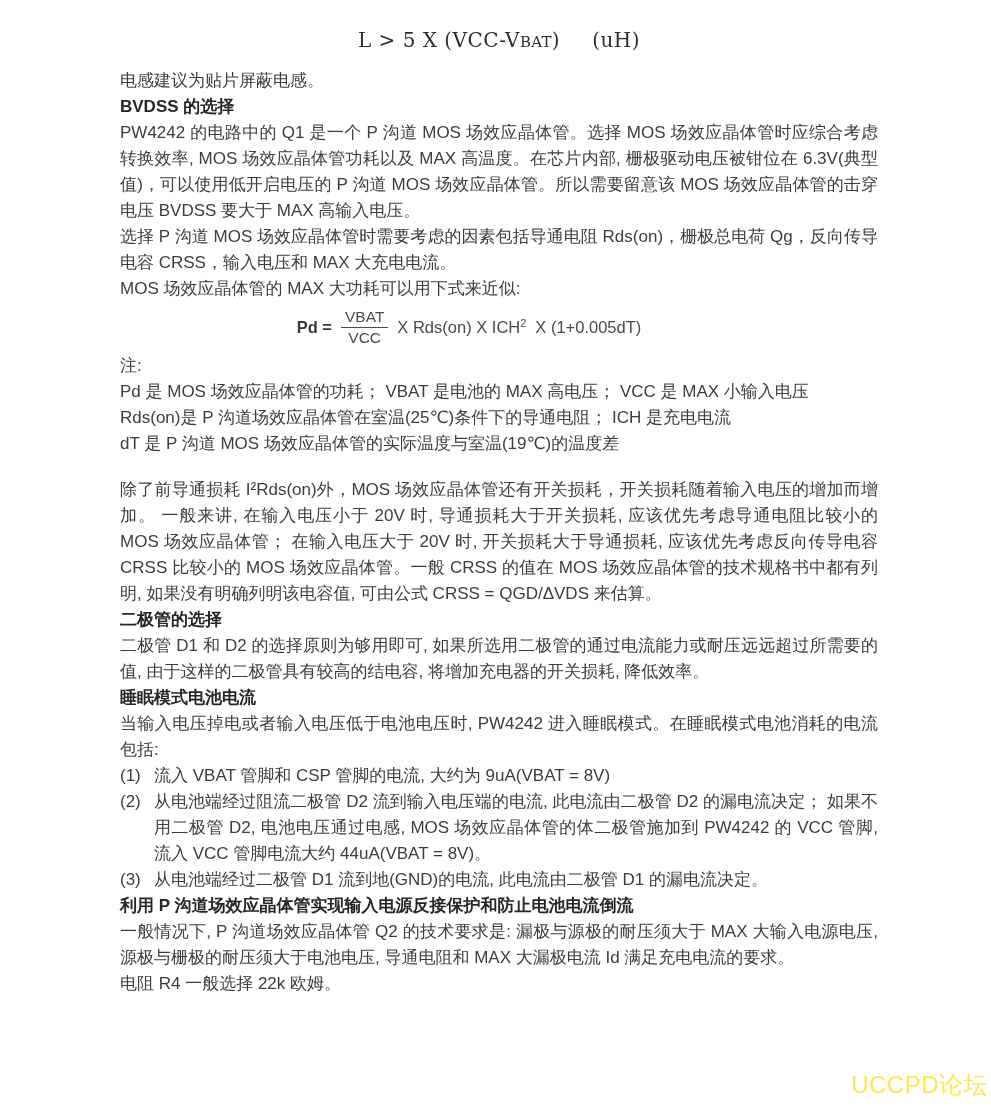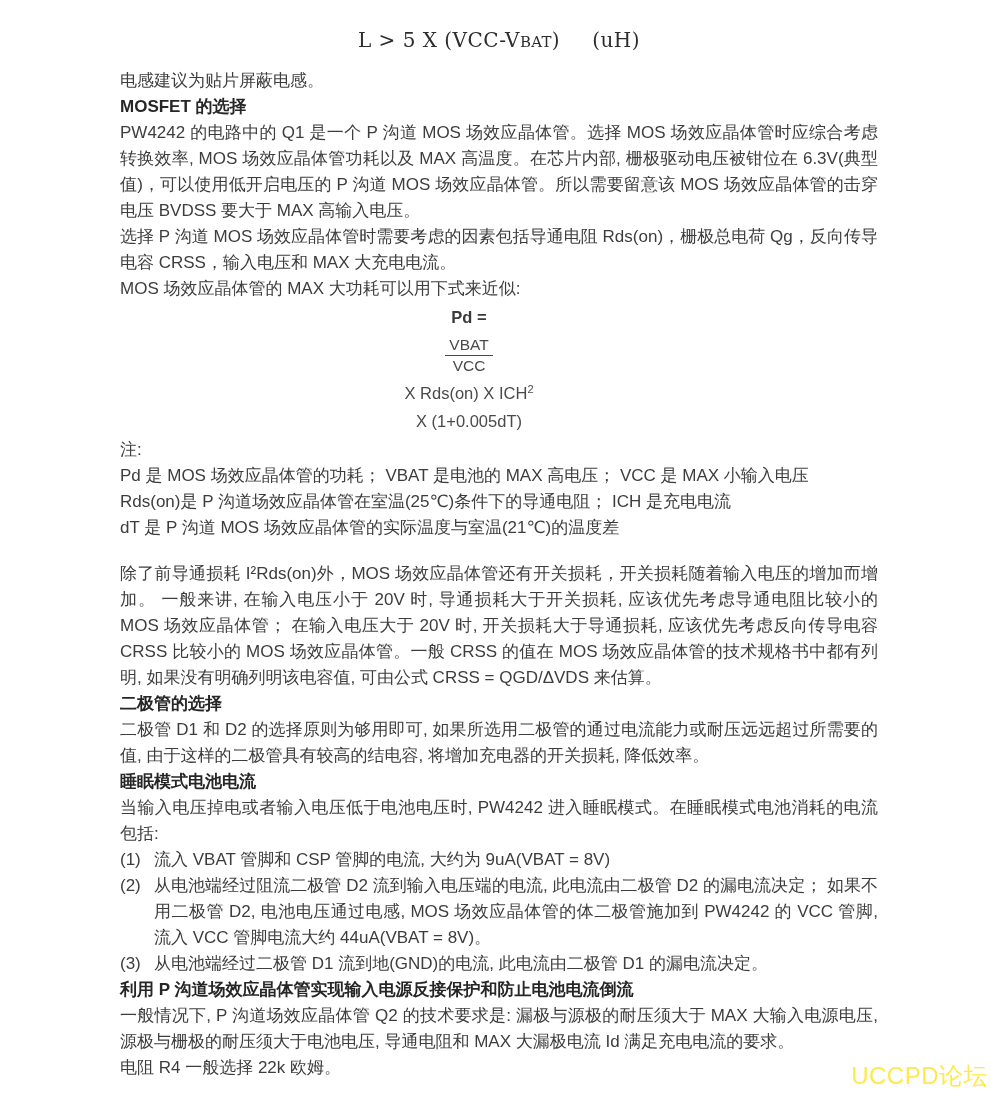--- a/index.html
+++ b/index.html
@@ -57,21 +57,20 @@
   
   .f-pd {
     display: flex;
     justify-content: center;
     align-items: center;
     gap: 9px;
     margin: 6px 0 6px 0;
     transform: translateX(-30px);
     font-size: 16.5px;
     color: #4a4a4a;
-    flex-direction: column;
   }
   .f-pd .lhs { font-weight: 700; color: #3a3a3a; }
   .frac {
     display: inline-flex;
     flex-direction: column;
     align-items: center;
     line-height: 1.15;
     font-size: 15.5px;
   }
   .frac .num {
@@ -95,55 +94,55 @@
     flex: 0 0 34px;
     width: 34px;
   }
   .list-item .li-text {
     flex: 1 1 auto;
     text-align: justify;
   }
   .watermark {
     position: absolute;
     right: 3px;
-    bottom: 18px;
+    bottom: 9px;
     font-size: 24px;
     font-weight: 400;
     letter-spacing: 0.5px;
   }
 </style>
 </head>
 <body>
 
 <div class="doc">
 
   <div class="f-top">
     <span>L &gt; 5 X (VCC-V</span><span class="smallcap">BAT</span><span>)</span><span class="unit">(uH)</span>
   </div>
 
   <div class="para">电感建议为贴片屏蔽电感。</div>
-  <div class="heading">MOSFET 的选择</div>
+  <div class="heading">BVDSS 的选择</div>
   <div class="para">PW4242 的电路中的 Q1 是一个 P 沟道 MOS 场效应晶体管。选择 MOS 场效应晶体管时应综合考虑转换效率, MOS 场效应晶体管功耗以及 MAX 高温度。在芯片内部, 栅极驱动电压被钳位在 6.3V(典型值)，可以使用低开启电压的 P 沟道 MOS 场效应晶体管。所以需要留意该 MOS 场效应晶体管的击穿电压 BVDSS 要大于 MAX 高输入电压。</div>
   <div class="para">选择 P 沟道 MOS 场效应晶体管时需要考虑的因素包括导通电阻 Rds(on)，栅极总电荷 Qg，反向传导电容 CRSS，输入电压和 MAX 大充电电流。</div>
   <div class="para">MOS 场效应晶体管的 MAX 大功耗可以用下式来近似:</div>
 
   <div class="f-pd">
     <span class="lhs">Pd =</span>
     <span class="frac">
       <span class="num">VBAT</span>
       <span class="den">VCC</span>
     </span>
     <span><span>X Rds(on) X ICH</span><sup>2</sup></span>
     <span>X (1+0.005dT)</span>
   </div>
 
   <div class="para">注:</div>
   <div class="para">Pd 是 MOS 场效应晶体管的功耗； VBAT 是电池的 MAX 高电压； VCC 是 MAX 小输入电压</div>
   <div class="para">Rds(on)是 P 沟道场效应晶体管在室温(25℃)条件下的导通电阻； ICH 是充电电流</div>
-  <div class="para">dT 是 P 沟道 MOS 场效应晶体管的实际温度与室温(21℃)的温度差</div>
+  <div class="para">dT 是 P 沟道 MOS 场效应晶体管的实际温度与室温(19℃)的温度差</div>
 
   <div class="para gap-top">除了前导通损耗 I²Rds(on)外，MOS 场效应晶体管还有开关损耗，开关损耗随着输入电压的增加而增加。 一般来讲, 在输入电压小于 20V 时, 导通损耗大于开关损耗, 应该优先考虑导通电阻比较小的 MOS 场效应晶体管； 在输入电压大于 20V 时, 开关损耗大于导通损耗, 应该优先考虑反向传导电容 CRSS 比较小的 MOS 场效应晶体管。一般 CRSS 的值在 MOS 场效应晶体管的技术规格书中都有列明, 如果没有明确列明该电容值, 可由公式 CRSS = QGD/ΔVDS 来估算。</div>
 
   <div class="heading">二极管的选择</div>
   <div class="para">二极管 D1 和 D2 的选择原则为够用即可, 如果所选用二极管的通过电流能力或耐压远远超过所需要的值, 由于这样的二极管具有较高的结电容, 将增加充电器的开关损耗, 降低效率。</div>
 
   <div class="heading">睡眠模式电池电流</div>
   <div class="para">当输入电压掉电或者输入电压低于电池电压时, PW4242 进入睡眠模式。在睡眠模式电池消耗的电流包括:</div>
 
   <div class="list-item">

